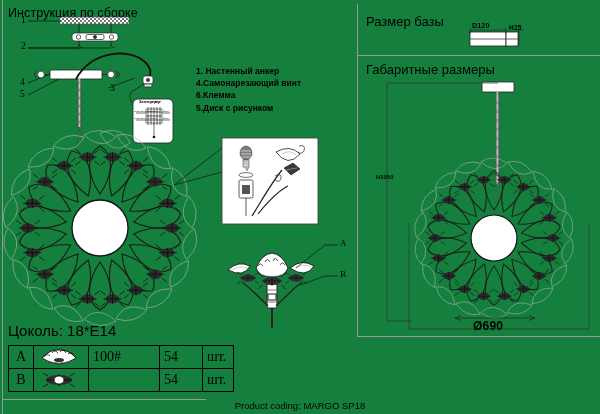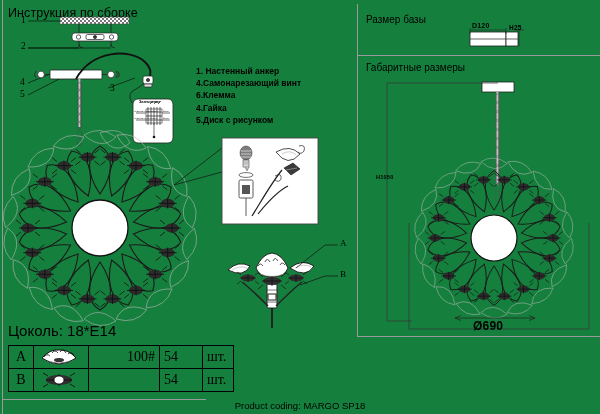--- a/index.html
+++ b/index.html
@@ -39,21 +39,21 @@
   }
   .partslist {
     position: absolute;
     font-size: 8.5px;
     line-height: 12.2px;
     white-space: nowrap;
     font-weight: 600;
   }
   .panel-title {
     position: absolute;
-    font-size: 10px;
+    font-size: 13px;
     white-space: nowrap;
   }
   .dim-label {
     position: absolute;
     font-size: 5.6px;
     font-weight: 700;
     white-space: nowrap;
     letter-spacing: .2px;
   }
   .callout-letter {
@@ -107,21 +107,21 @@
   table.bulbs td {
     border: 1.2px solid #000;
     height: 22px;
     font-family: "Liberation Serif", serif;
     font-size: 14px;
     padding: 0 4px;
     vertical-align: middle;
   }
   td.c-letter { width: 16px; text-align: center; border-right: none; padding-right: 0; }
   td.c-icon   { width: 46px; border-left: none; border-right: none; text-align: center; }
-  td.c-spec   { width: 62px; border-left: none; border-right: none; text-align: right; padding-left: 6px;}
+  td.c-spec   { width: 62px; border-left: none; border-right: none; text-align: left; padding-left: 6px;}
   td.c-qty    { width: 34px; border-left: none; border-right: none; }
   td.c-unit   { border-left: none; text-align: left; padding-left: 8px; font-size: 13px; margin-top: 24px;}
   .empty-spec { color: transparent; }
 
   svg { display: block; }
   .ov { position: absolute; left:0; top:0; pointer-events:none; }
 </style>
 </head>
 <body>
 
@@ -886,21 +886,20 @@
   <div class="tiny-cap" style="left:134px; top:110px;">нейтральный провод</div>
   <div class="tiny-cap" style="left:134px; top:117px;">нейтральный провод</div>
   <div class="tiny-cap" style="left:163px; top:110px;">фаза</div>
   <div class="tiny-cap" style="left:163px; top:117px;">фаза</div>
 
 
   <div class="partslist" style="left:196px; top:65px;">
     <div>1. Настенный анкер</div>
     <div>4.Самонарезающий винт</div>
     <div>6.Клемма</div>
-    <div>4.Гайка</div>
     <div>5.Диск с рисунком</div>
   </div>
 
   <div class="callout-letter" style="left:340px; top:238px;">A</div>
   <div class="callout-letter" style="left:340px; top:269px;">B</div>
 
   <div class="panel-title" style="left:366px; top:14px;">Размер базы</div>
   <div class="dim-label" style="left:472px; top:22px; font-size:7px;">D120</div>
   <div class="dim-label" style="left:509px; top:24px; font-size:6.5px;">H25</div>
 

